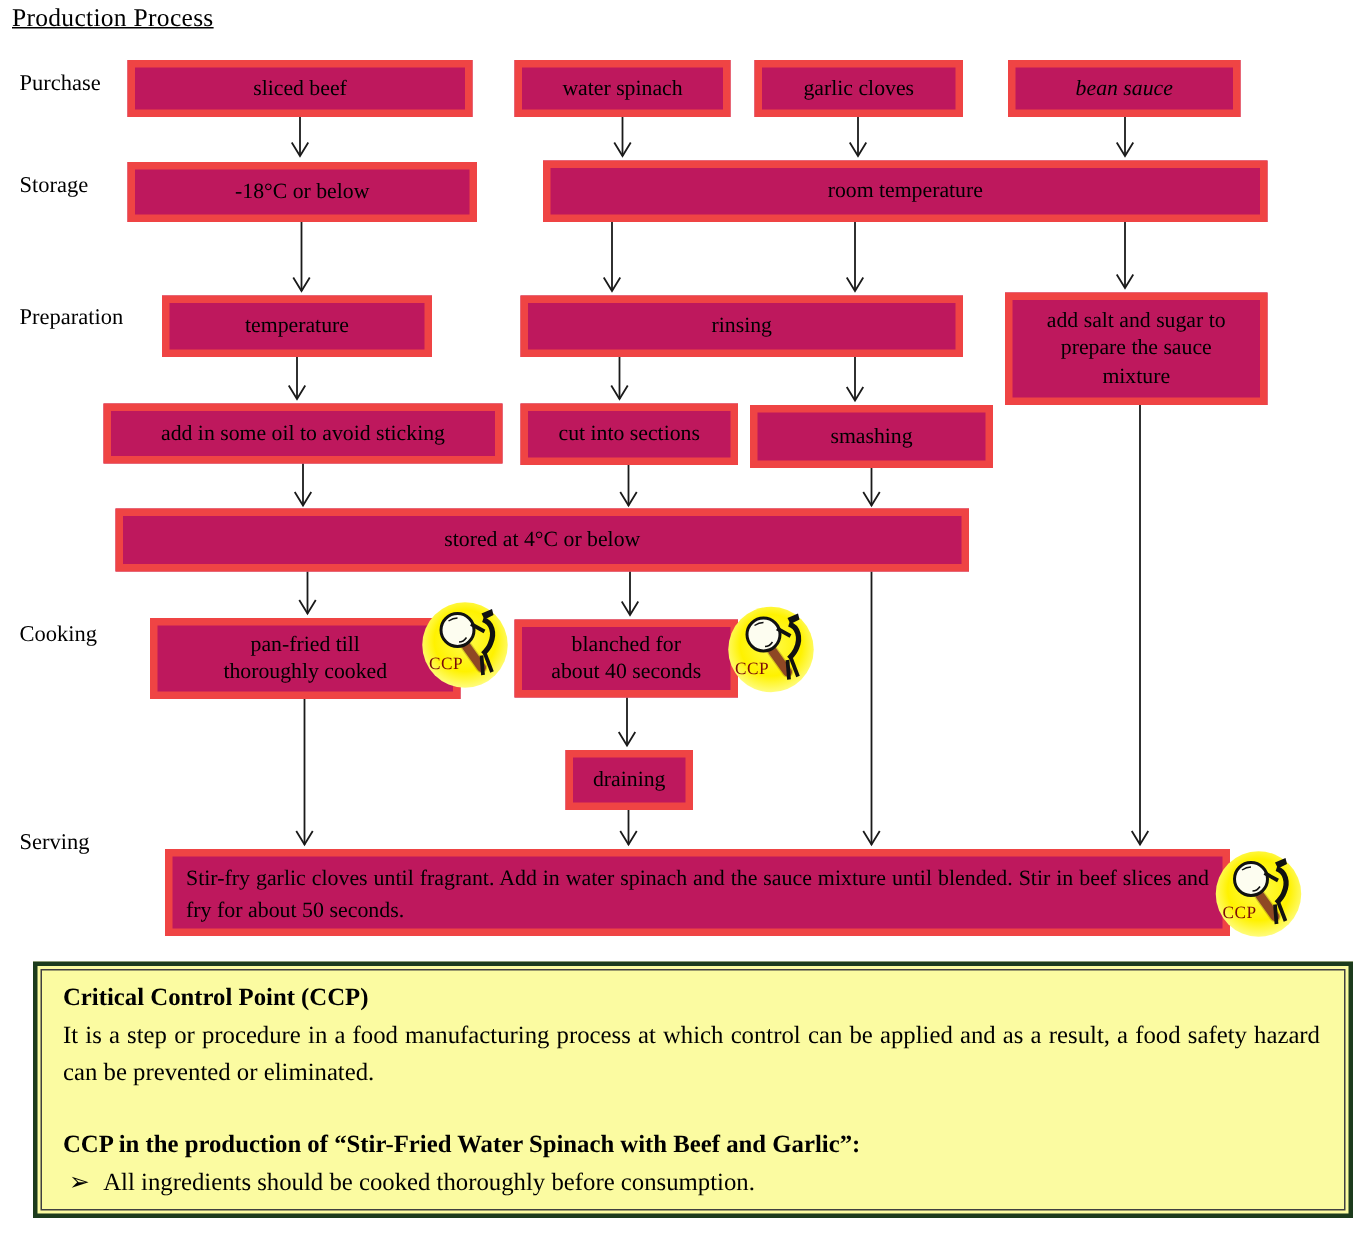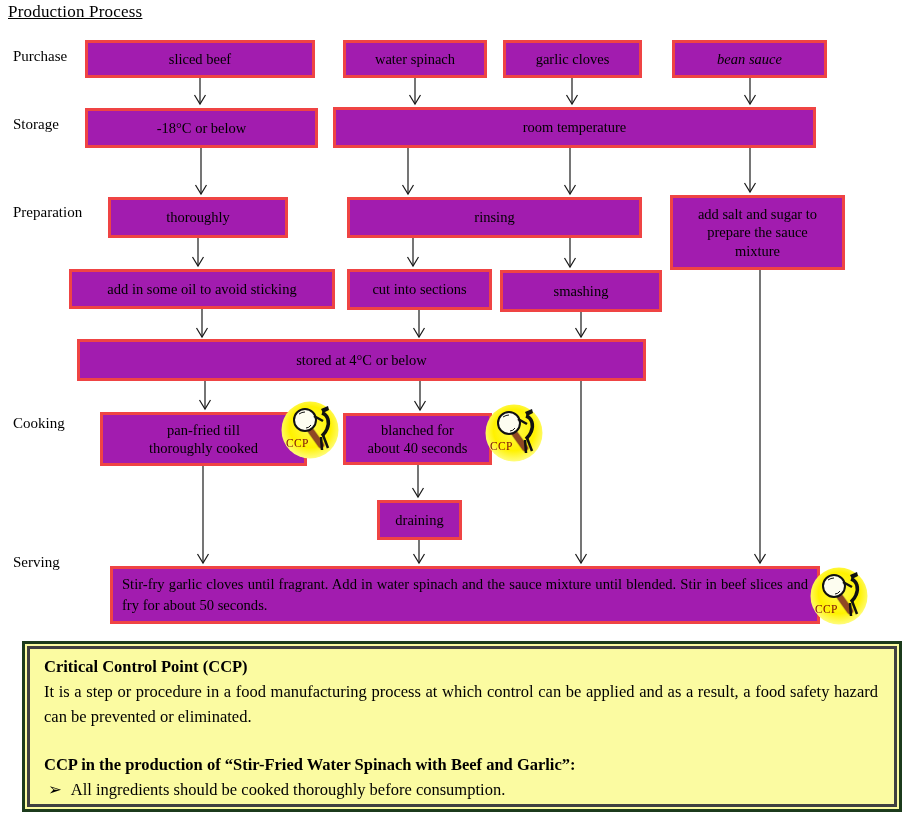--- a/index.html
+++ b/index.html
@@ -2,32 +2,32 @@
 <html><head>
 <meta charset="utf-8">
 <style>
   html,body{margin:0;padding:0;background:#fff;}
   #stage{position:relative;width:911px;height:825px;background:#fff;
          font-family:"Liberation Serif", serif;color:#000;overflow:hidden;}
   .title{position:absolute;left:8px;top:2px;font-size:17px;font-weight:normal;
          text-decoration:underline;letter-spacing:.2px;}
   .stage-label{position:absolute;left:13px;font-size:15px;}
   #arrow-layer{position:absolute;left:0;top:0;z-index:0;}
-  .fbox{position:absolute;box-sizing:border-box;border:3px solid #ef4444;background:#a21caf;
+  .fbox{position:absolute;box-sizing:border-box;border:5px solid #ef4444;background:#be185d;
         display:flex;align-items:center;justify-content:center;text-align:center;
         font-size:14.5px;line-height:1.25;white-space:pre-line;z-index:1;padding:2px 4px;}
   .fbox.long{display:block;text-align:justify;padding:5px 9px 4px 9px;line-height:1.45;
         font-size:14.6px;white-space:normal;}
   .ccp{position:absolute;width:58px;height:58px;z-index:2;}
   .ccp svg{position:absolute;left:0;top:0;}
   .ccp .ccp-label{position:absolute;left:5px;bottom:10px;font-size:11.5px;font-weight:normal;
         color:#7b0a0a;letter-spacing:.3px;z-index:3;}
   .panel-outer{position:absolute;left:22px;top:641px;width:880px;height:171px;
         box-sizing:border-box;border:3px solid #1c3b1c;background:#fbfba1;padding:2px;z-index:1;}
-  .panel-inner{box-sizing:border-box;border:3px solid #404040;background:#fbfba1;
+  .panel-inner{box-sizing:border-box;border:1px solid #404040;background:#fbfba1;
         width:100%;height:100%;padding:6px 16px 6px 14px;font-size:16.5px;line-height:1.5;}
   .panel-heading{font-weight:bold;}
   .panel-body{text-align:justify;}
   .panel-gap{height:24px;}
   .panel-subheading{font-weight:bold;}
   .panel-bullet{display:flex;gap:9px;padding-left:4px;}
   .panel-bullet .glyph{flex:0 0 auto;}
 </style>
 </head>
 <body>
@@ -71,23 +71,23 @@
   <div class="stage-label" style="top:204px;">Preparation</div>
   <div class="stage-label" style="top:415px;">Cooking</div>
   <div class="stage-label" style="top:554px;">Serving</div>
 
   <div class="fbox" style="left:85px;top:40px;width:230px;height:38px;">sliced beef</div>
   <div class="fbox" style="left:343px;top:40px;width:144px;height:38px;">water spinach</div>
   <div class="fbox" style="left:503px;top:40px;width:139px;height:38px;">garlic cloves</div>
   <div class="fbox" style="left:672px;top:40px;width:155px;height:38px;font-style:italic;">bean sauce</div>
 
   <div class="fbox" style="left:85px;top:108px;width:233px;height:40px;">-18°C or below</div>
-  <div class="fbox" style="left:333px;top:107px;width:483px;height:41px;">room temperature</div>
+  <div class="fbox" style="left:362px;top:107px;width:483px;height:41px;">room temperature</div>
 
-  <div class="fbox" style="left:108px;top:197px;width:180px;height:41px;">thoroughly</div>
+  <div class="fbox" style="left:108px;top:197px;width:180px;height:41px;">temperature</div>
   <div class="fbox" style="left:347px;top:197px;width:295px;height:41px;">rinsing</div>
   <div class="fbox" style="left:670px;top:195px;width:175px;height:75px;text-align:center;">add salt and sugar to
 prepare the sauce
 mixture</div>
 
   <div class="fbox" style="left:69px;top:269px;width:266px;height:40px;">add in some oil to avoid sticking</div>
   <div class="fbox" style="left:347px;top:269px;width:145px;height:41px;">cut into sections</div>
   <div class="fbox" style="left:500px;top:270px;width:162px;height:42px;">smashing</div>
 
   <div class="fbox" style="left:77px;top:339px;width:569px;height:42px;">stored at 4°C or below</div>

